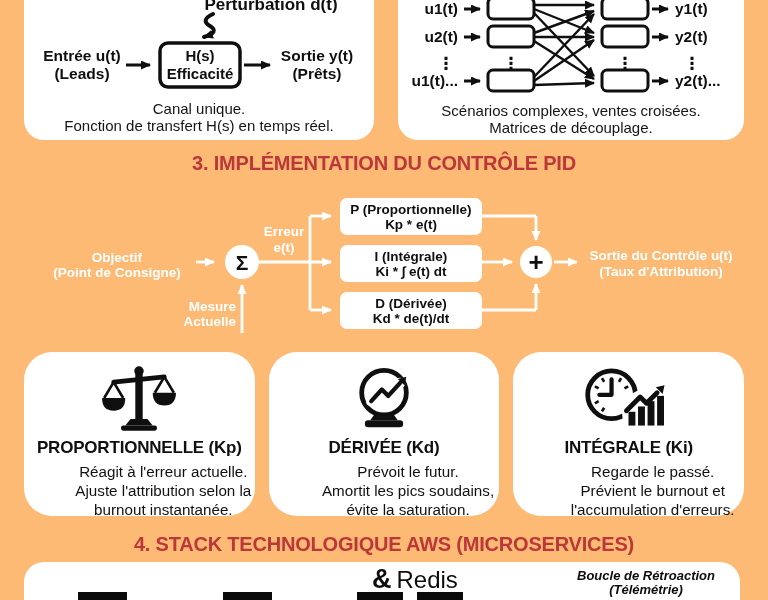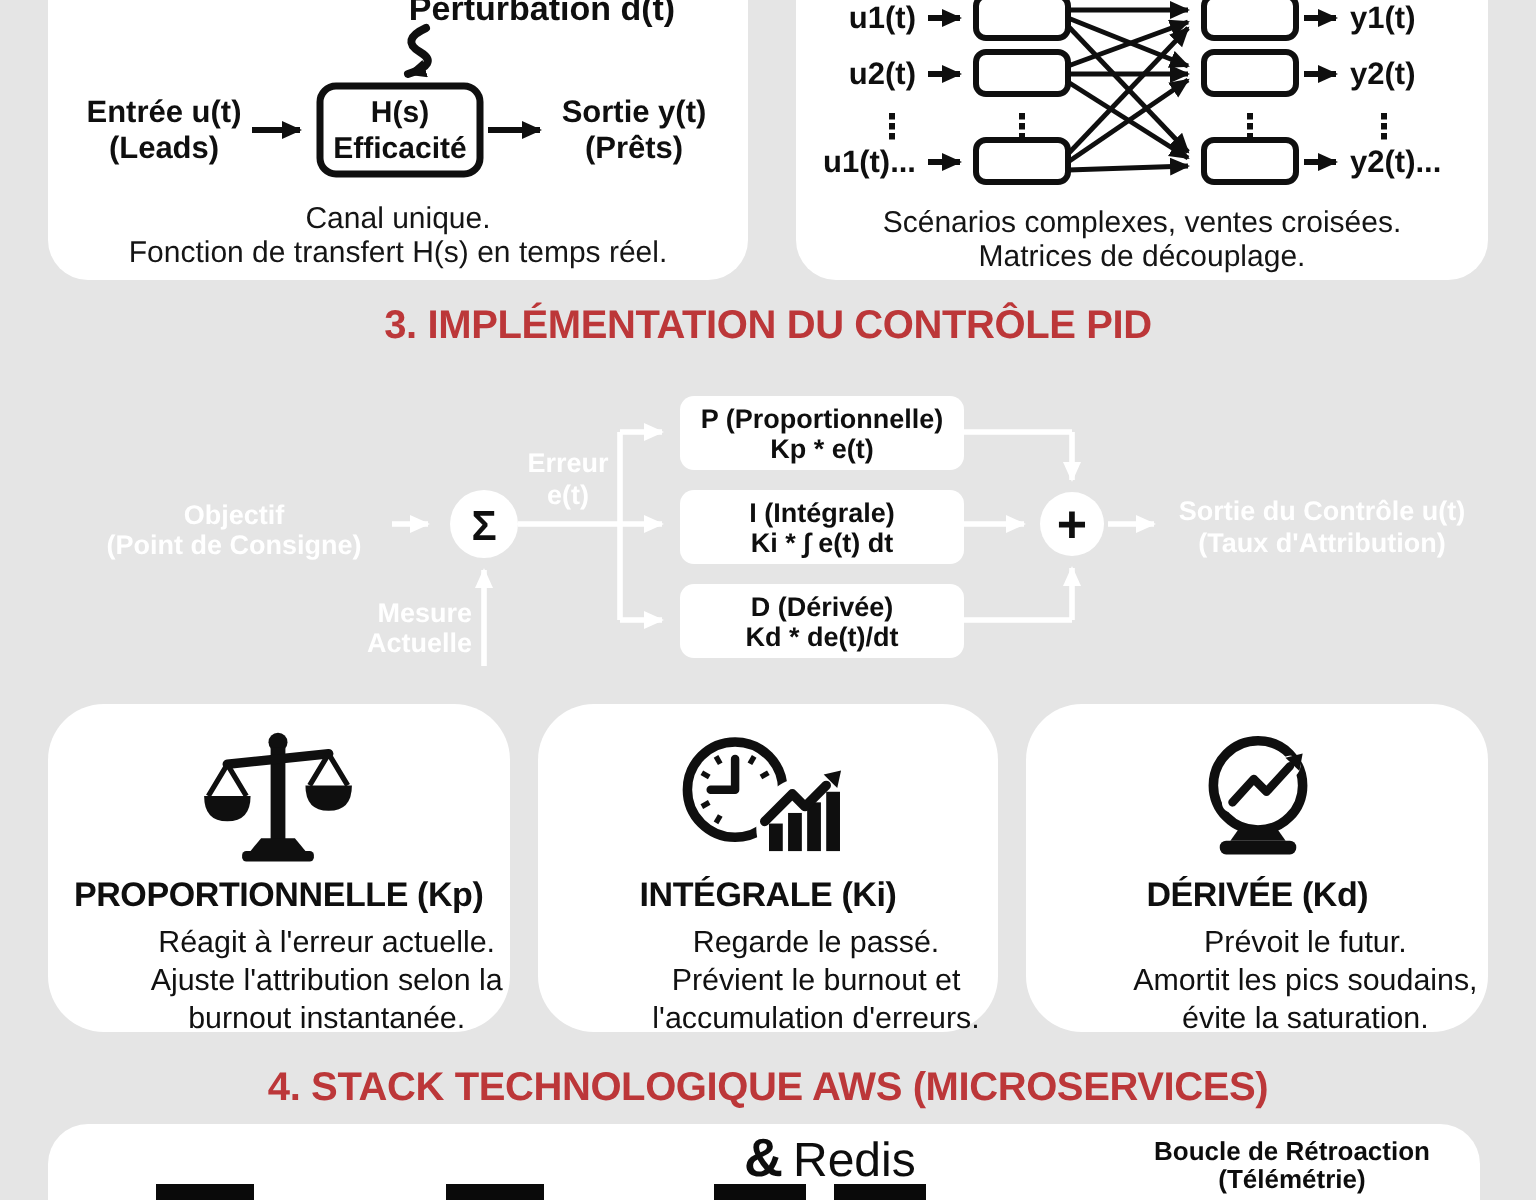--- a/index.html
+++ b/index.html
@@ -1,18 +1,18 @@
 <!DOCTYPE html>
 <html><head>
 <meta charset="utf-8">
 <style>
   * { margin:0; padding:0; box-sizing:border-box; }
   html,body { width:768px; height:600px; overflow:hidden; background:#000; }
   body { font-family:"Liberation Sans","DejaVu Sans",sans-serif; }
-  .stage { position:relative; width:768px; height:600px; background:#e5e5e5; overflow:hidden; }
+  .stage { position:relative; width:768px; height:600px; background:#fdba74; overflow:hidden; }
   .abs { position:absolute; }
   .panel { position:absolute; background:#fff; border-radius:20px; }
   .sec-title { position:absolute; left:0; width:768px; text-align:center;
                font-weight:700; font-size:20px; letter-spacing:-0.2px; color:#bc3739; }
   svg text { font-family:"Liberation Sans","DejaVu Sans",sans-serif; }
   .tb { font-weight:700; fill:#0f0f0f; }
   .tr { font-weight:400; fill:#151515; }
   .tw { font-weight:700; fill:#ffffff; }
   .cards { position:absolute; left:24px; top:352px; width:720px; height:164px;
            display:flex; gap:14px; }
@@ -21,21 +21,21 @@
   .card .icon-wrap { height:76px; display:flex; align-items:center; justify-content:center; }
   .card h3 { font-size:17px; font-weight:700; letter-spacing:-0.2px; margin-top:2px; }
   .card p { font-size:15.2px; line-height:19px; margin-top:4px; color:#111;margin-left:48px; }
   .bottom-panel { position:absolute; left:24px; top:562px; width:716px; height:38px;
                   background:#fff; border-radius:20px 20px 0 0; overflow:hidden; }
   .redis-chip { position:absolute; left:348px; top:2px; display:flex; align-items:baseline;
                 gap:5px; color:#0d0d0d; }
   .redis-chip .amp { font-size:27px; font-weight:700; }
   .redis-chip .name { font-size:24px; font-weight:400; }
   .feedback { position:absolute; left:500px; top:7px; width:244px; text-align:center;
-              font-size:13px; font-weight:700; line-height:14px; color:#0d0d0d; }
+              font-size:13px; font-weight:700; line-height:14px; color:#0d0d0d;font-style:italic; }
   .stub { position:absolute; top:30px; height:8px; background:#0a0a0a; }
 </style>
 </head>
 <body>
 
 <div class="stage">
 
   <div class="panel" style="left:24px; top:-70px; width:350px; height:210px;">
     <svg width="350" height="210" viewBox="0 0 350 210">
       <defs>
@@ -179,20 +179,36 @@
           <rect x="19" y="58" width="34" height="5" rx="2" fill="#0f0f0f"></rect>
         </svg>
       </div>
       <h3>PROPORTIONNELLE (Kp)</h3>
       <p><span>Réagit à l'erreur actuelle.</span><br>
         <span>Ajuste l'attribution selon la</span><br><span>burnout instantanée.</span></p>
     </div>
 
     <div class="card">
       <div class="icon-wrap">
+        <svg width="68" height="68" viewBox="0 0 64 64">
+          <circle cx="32" cy="27" r="21" fill="none" stroke="#0f0f0f" stroke-width="4.5"></circle>
+          <path d="M20 35 L30 24 L36 30 L47 18" stroke="#ffffff" stroke-width="10" stroke-linecap="round" stroke-linejoin="round" fill="none"></path>
+          <path d="M20 35 L30 24 L36 30 L47 18" stroke="#0f0f0f" stroke-width="4" stroke-linecap="round" stroke-linejoin="round" fill="none"></path>
+          <polygon points="53,12 51.5,20.2 44.9,14" fill="#0f0f0f"></polygon>
+          <path d="M24 46 L40 46 L45 53 L19 53 Z" fill="#0f0f0f"></path>
+          <rect x="14" y="53" width="36" height="6.5" rx="3" fill="#0f0f0f"></rect>
+        </svg>
+      </div>
+      <h3>DÉRIVÉE (Kd)</h3>
+      <p><span>Prévoit le futur.</span><br>
+        <span>Amortit les pics soudains,</span><br><span>évite la saturation.</span></p>
+    </div>
+
+    <div class="card">
+      <div class="icon-wrap">
         <svg width="89" height="68" viewBox="0 0 84 64">
           <circle cx="26" cy="29" r="22.5" fill="none" stroke="#0f0f0f" stroke-width="4.5"></circle>
           <g stroke="#0f0f0f" stroke-width="2.5">
             <path d="M35 13.3 L33 16.8"></path>
               <path d="M41.7 21 L38.2 23"></path>
             <path d="M17 44.7 L19 41.2"></path>
               <path d="M10.3 37 L13.8 35"></path>
             <path d="M10.3 21 L13.8 23"></path>
               <path d="M17 13.3 L19 16.8"></path>
           </g>
@@ -203,36 +219,20 @@
           <rect x="60" y="35" width="6.5" height="23" fill="#0f0f0f"></rect>
           <rect x="69" y="30" width="6.5" height="28" fill="#0f0f0f"></rect>
           <path d="M40 44 L53 31 L59 37 L69 27" stroke="#0f0f0f" stroke-width="4.5" stroke-linecap="round" stroke-linejoin="round" fill="none"></path>
           <polygon points="76,20 74.2,28.2 67.8,21.8" fill="#0f0f0f"></polygon>
         </svg>
       </div>
       <h3>INTÉGRALE (Ki)</h3>
       <p><span>Regarde le passé.</span><br>
         <span>Prévient le burnout et</span><br><span>l'accumulation d'erreurs.</span></p>
     </div>
-
-    <div class="card">
-      <div class="icon-wrap">
-        <svg width="68" height="68" viewBox="0 0 64 64">
-          <circle cx="32" cy="27" r="21" fill="none" stroke="#0f0f0f" stroke-width="4.5"></circle>
-          <path d="M20 35 L30 24 L36 30 L47 18" stroke="#ffffff" stroke-width="10" stroke-linecap="round" stroke-linejoin="round" fill="none"></path>
-          <path d="M20 35 L30 24 L36 30 L47 18" stroke="#0f0f0f" stroke-width="4" stroke-linecap="round" stroke-linejoin="round" fill="none"></path>
-          <polygon points="53,12 51.5,20.2 44.9,14" fill="#0f0f0f"></polygon>
-          <path d="M24 46 L40 46 L45 53 L19 53 Z" fill="#0f0f0f"></path>
-          <rect x="14" y="53" width="36" height="6.5" rx="3" fill="#0f0f0f"></rect>
-        </svg>
-      </div>
-      <h3>DÉRIVÉE (Kd)</h3>
-      <p><span>Prévoit le futur.</span><br>
-        <span>Amortit les pics soudains,</span><br><span>évite la saturation.</span></p>
-    </div>
   </div>
 
   <div class="sec-title" style="top:533px;">4. STACK TECHNOLOGIQUE AWS (MICROSERVICES)</div>
 
   <div class="bottom-panel">
     <div class="redis-chip">
       <span class="amp">&amp;</span>
       <span class="name">Redis</span>
     </div>
     <div class="feedback">

